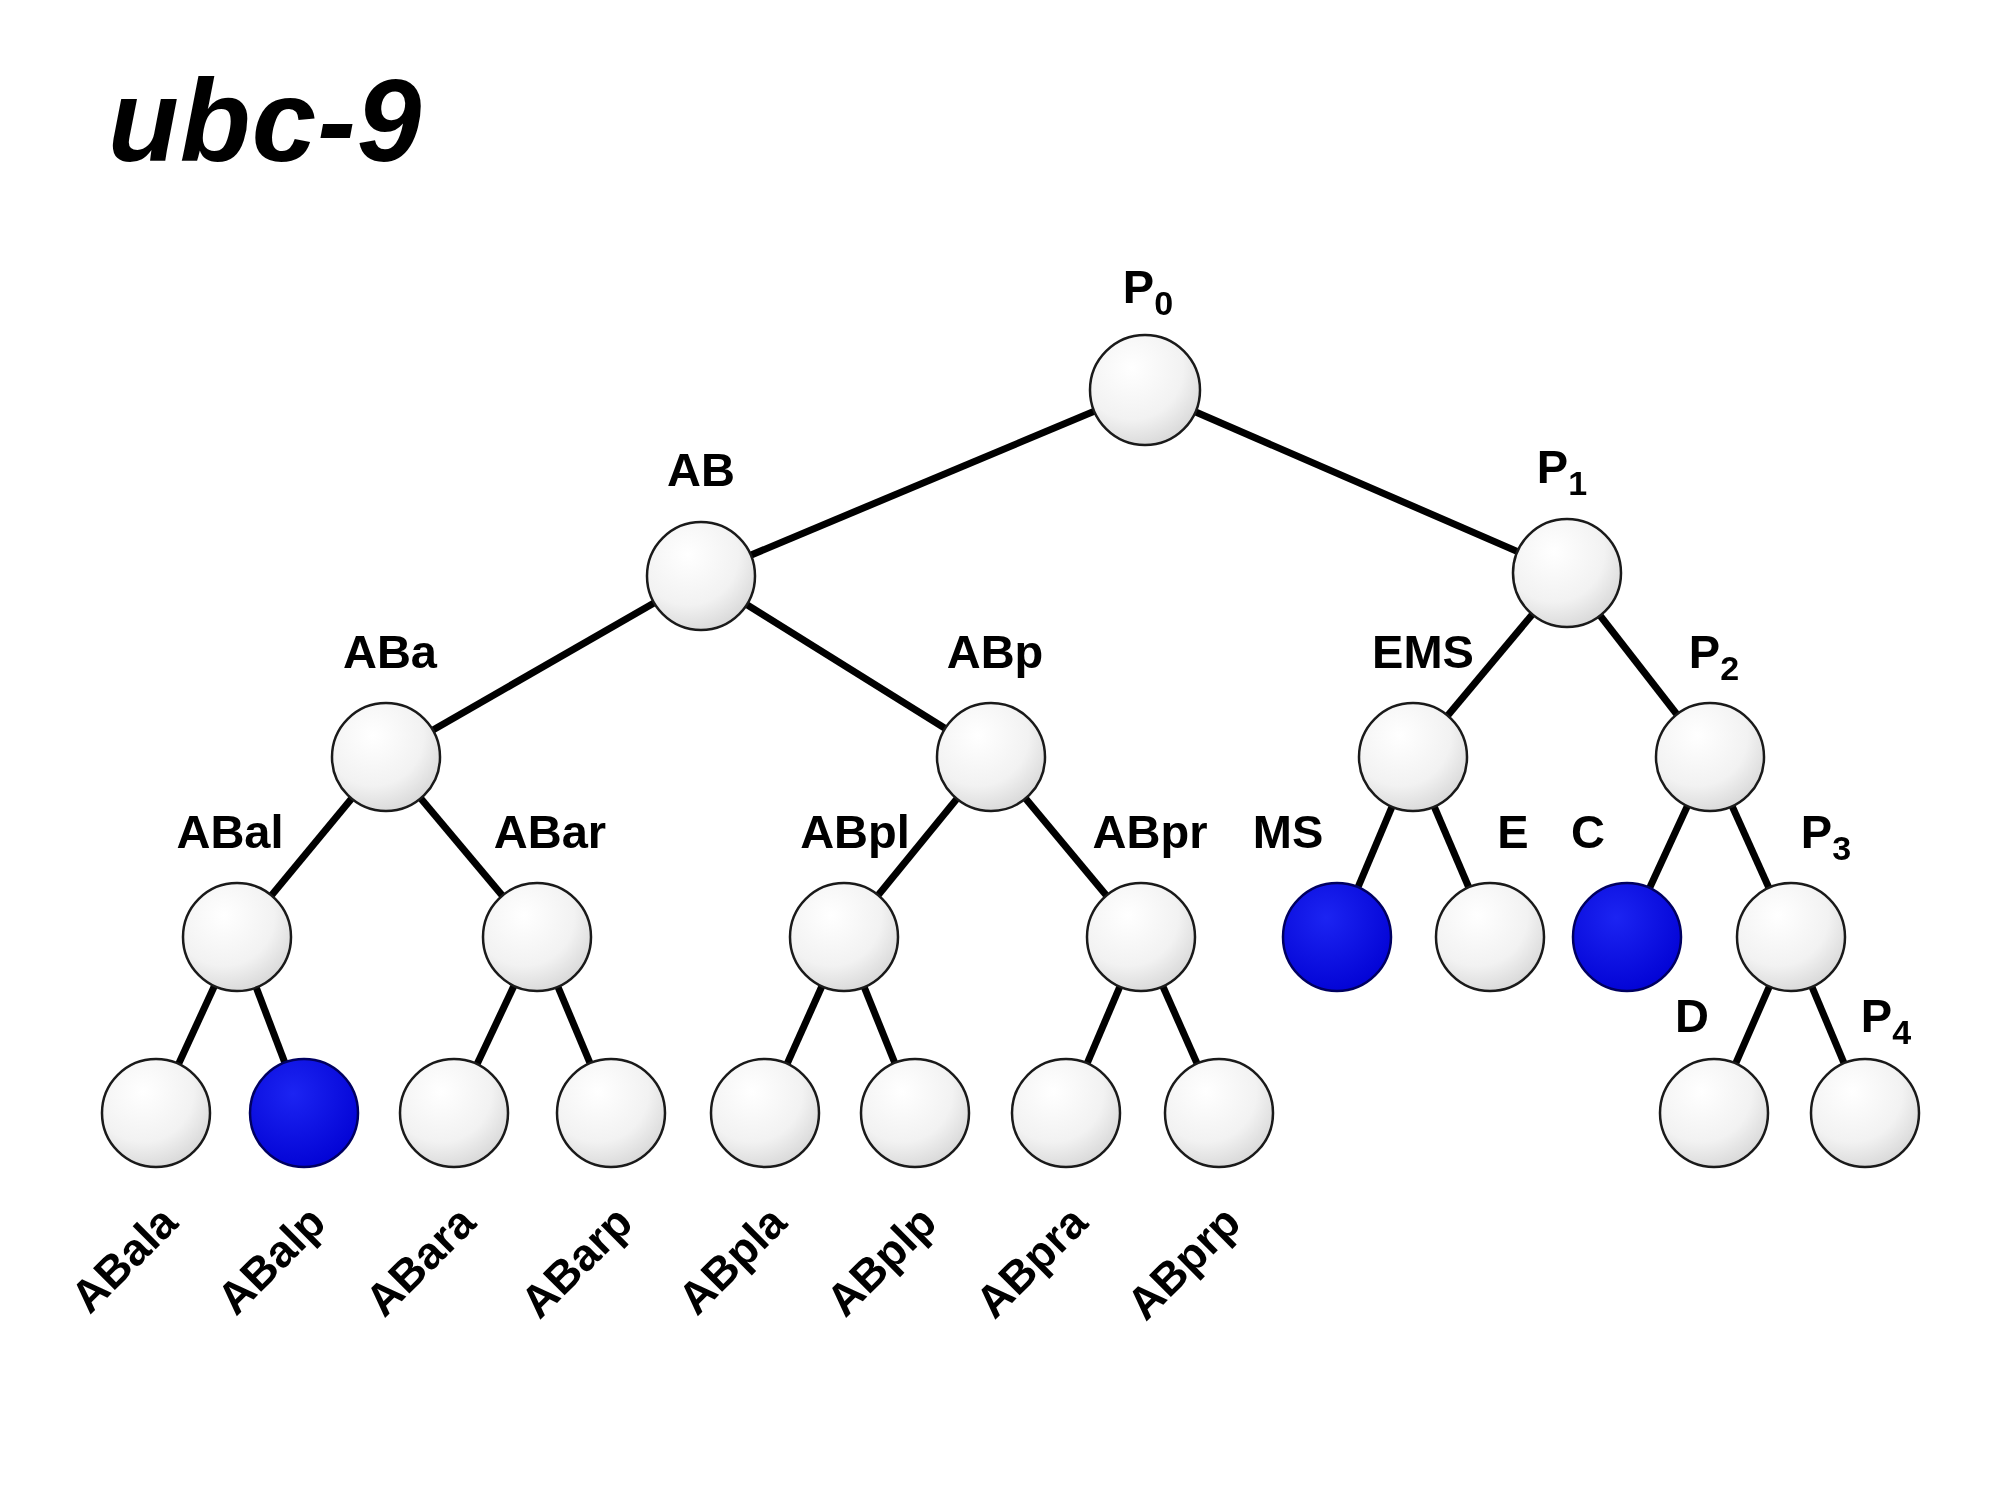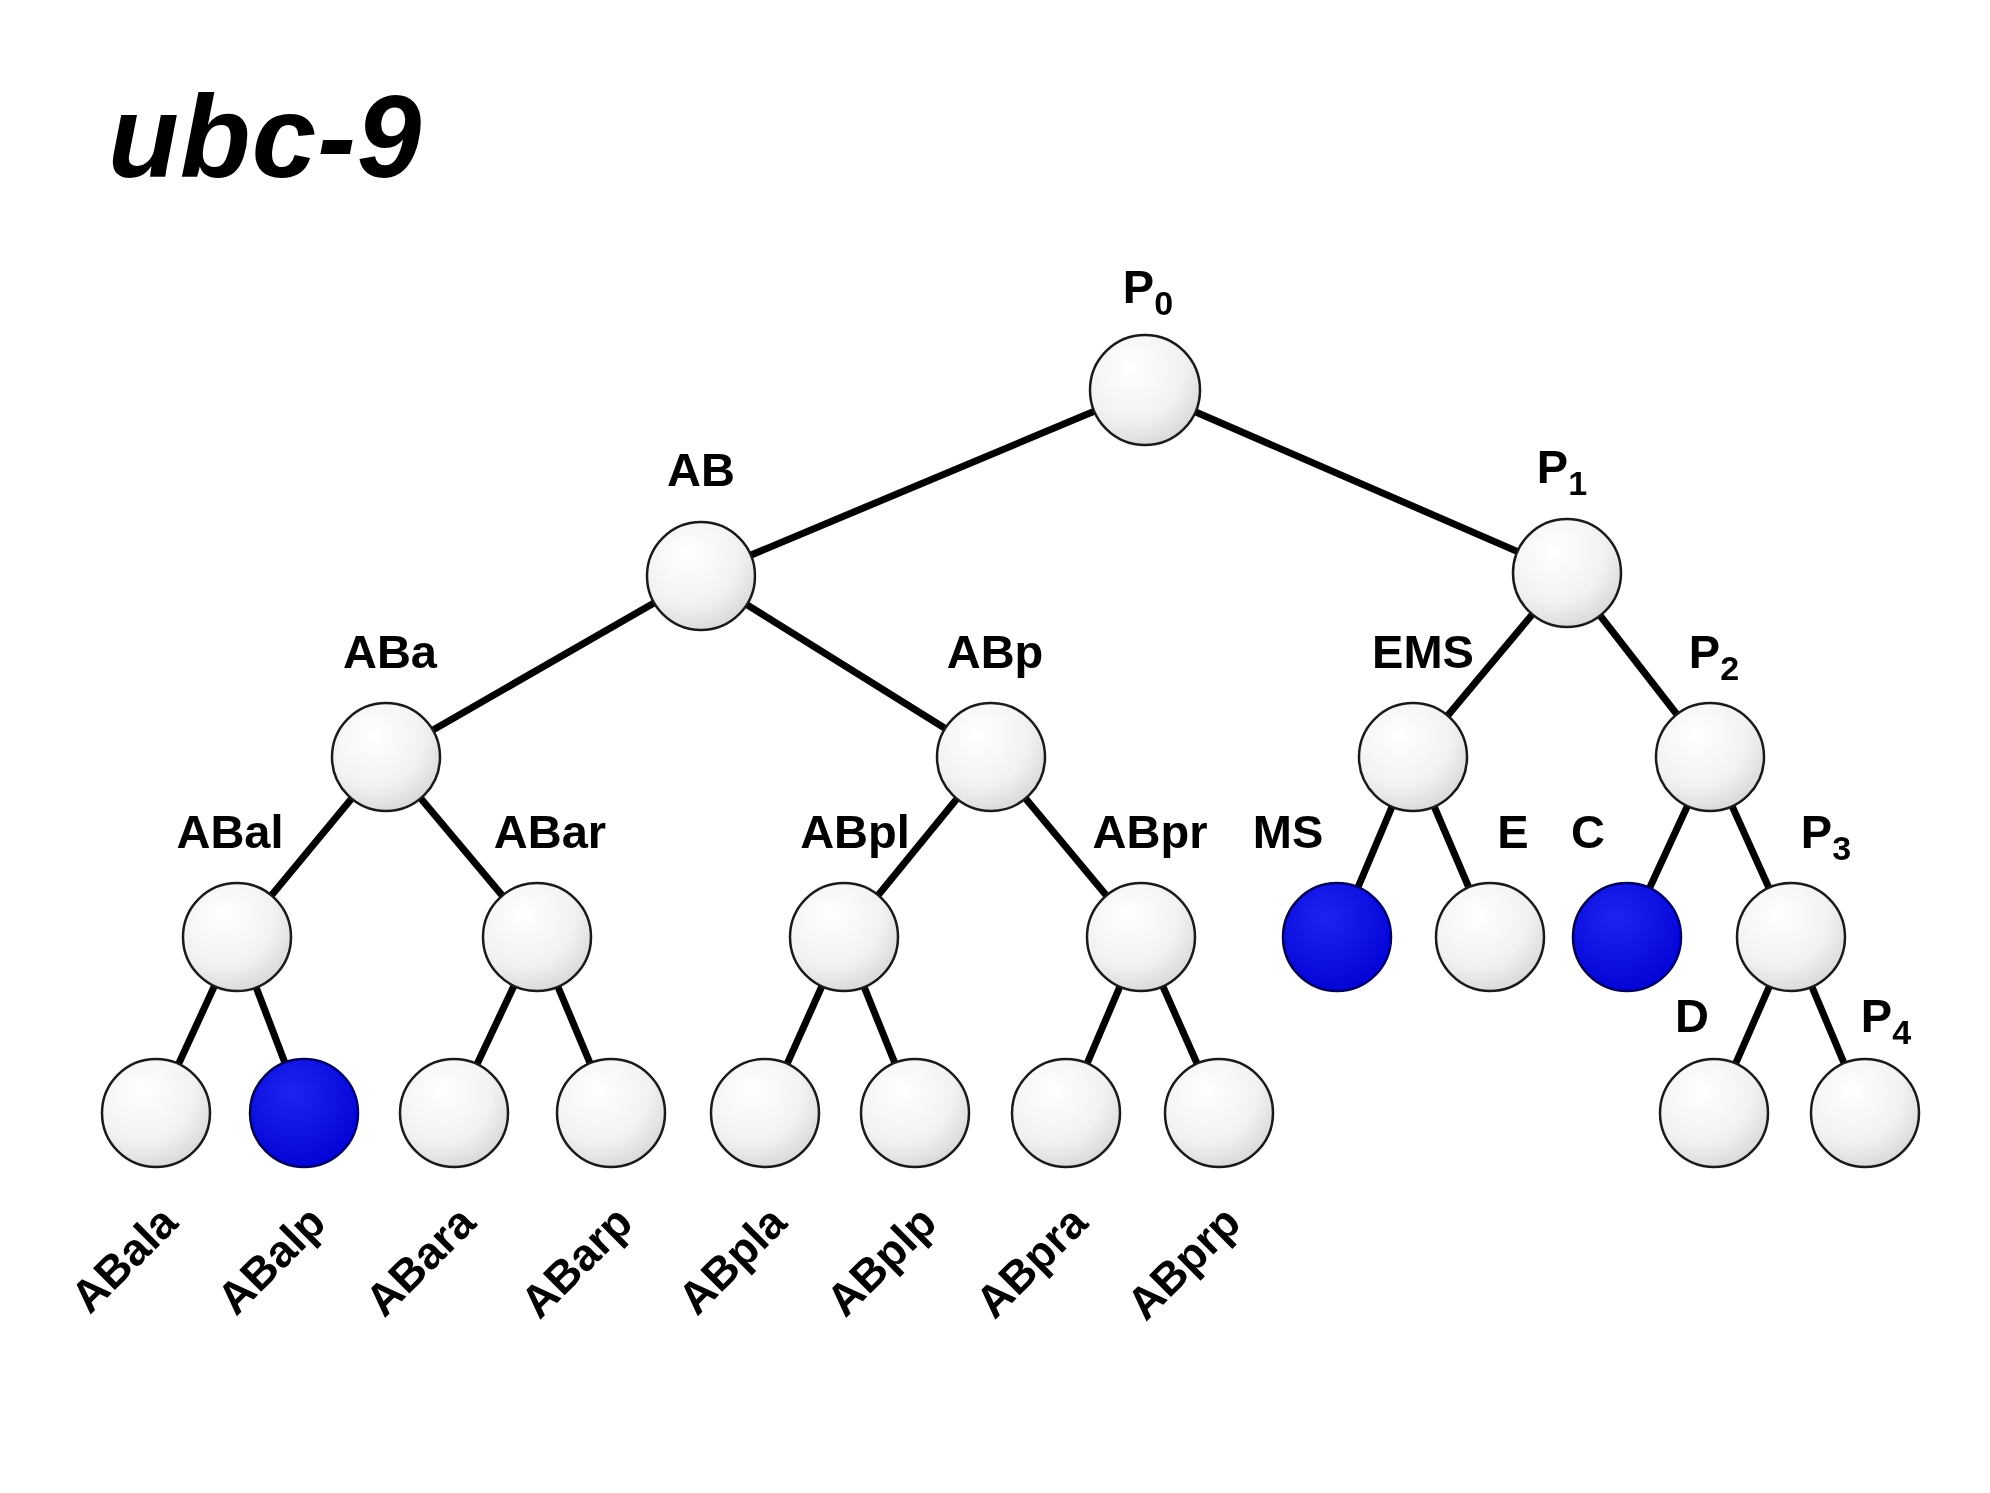--- a/index.html
+++ b/index.html
@@ -11,21 +11,21 @@
     position: relative;
     width: 1990px;
     height: 1493px;
     background: #ffffff;
     font-family: "Liberation Sans", sans-serif;
     overflow: hidden;
   }
   .title {
     position: absolute;
     left: 108px;
-    top: 74px;
+    top: 58px;
     margin: 0;
     font-size: 116px;
     line-height: 1.1;
     font-weight: bold;
     font-style: italic;
     color: #000000;
     letter-spacing: 1px;
     font-family: "Liberation Sans", sans-serif;
   }
   .tree-svg {

